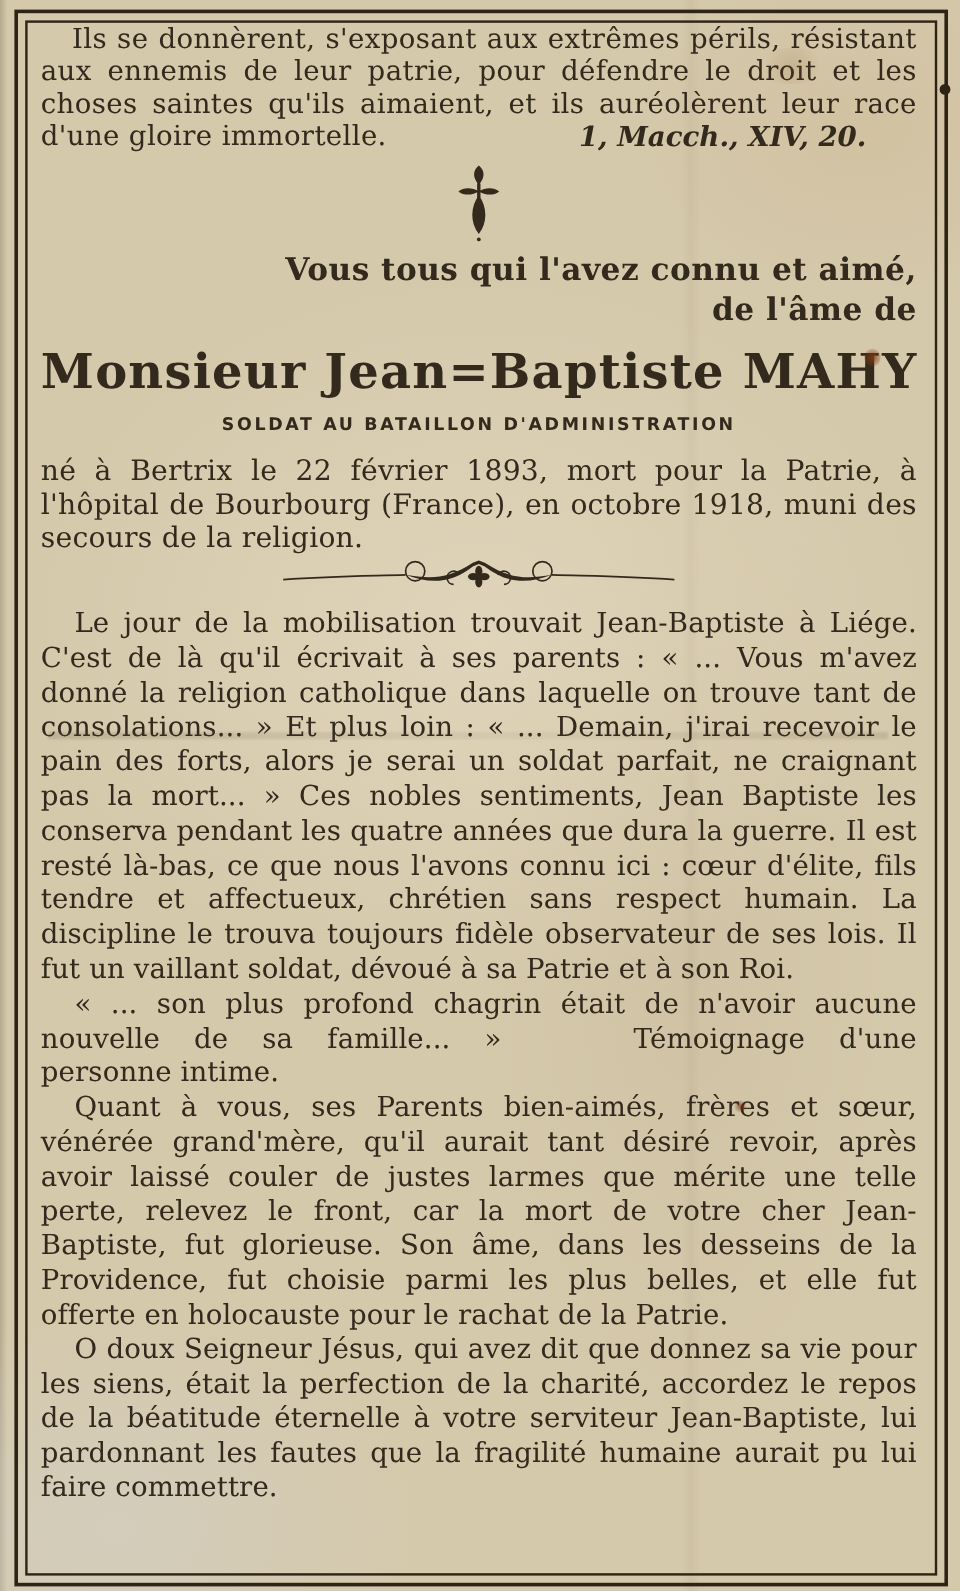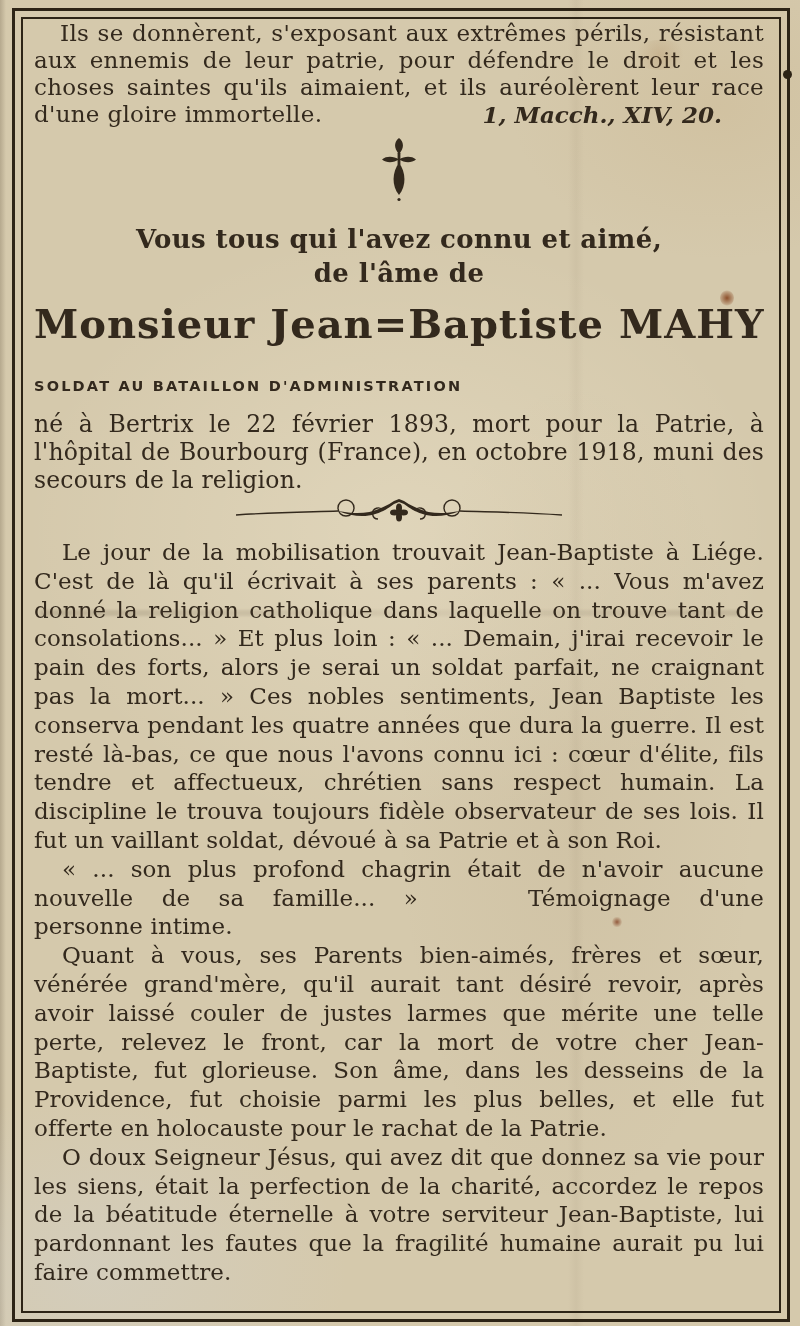--- a/index.html
+++ b/index.html
@@ -60,43 +60,43 @@
     font-weight: bold;
   }
 
   .cross-wrap {
     text-align: center;
     margin-top: 8px;
     height: 72px;
   }
 
   .invitation {
-    text-align: center;
+    text-align: right;
     font-weight: bold;
     font-size: 26px;
     line-height: 34px;
-    margin-top: 14px;
     letter-spacing: 0.4px;
   }
 
   .deceased-name {
     text-align: left;
     font-weight: bold;
     font-size: 40px;
     line-height: 44px;
     margin-top: 12px;
     letter-spacing: 1px;
     white-space: nowrap;
   }
 
   .deceased-rank {
+    text-align: center;
     font-family: "DejaVu Sans", "Liberation Sans", sans-serif;
     font-weight: bold;
     font-size: 14.5px;
-    margin-top: 32px;
+    margin-top: 14px;
     letter-spacing: 2.2px;
   }
 
   .obituary {
     margin: 16px 0 0 0;
     font-size: 23.5px;
     line-height: 28px;
     text-align: justify;
     letter-spacing: 0.2px;
   }

